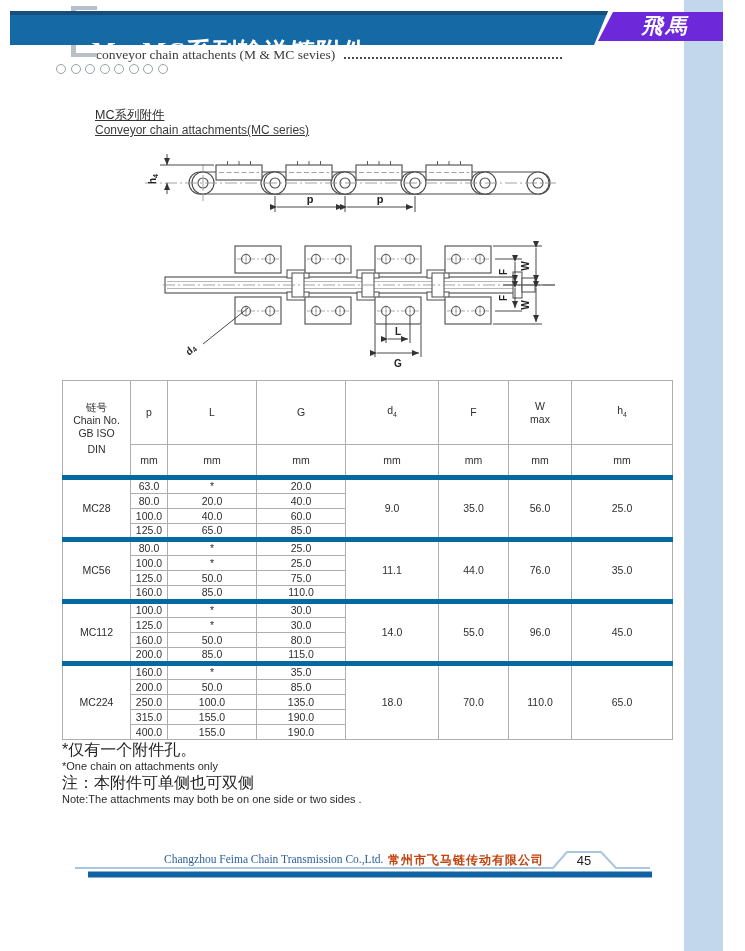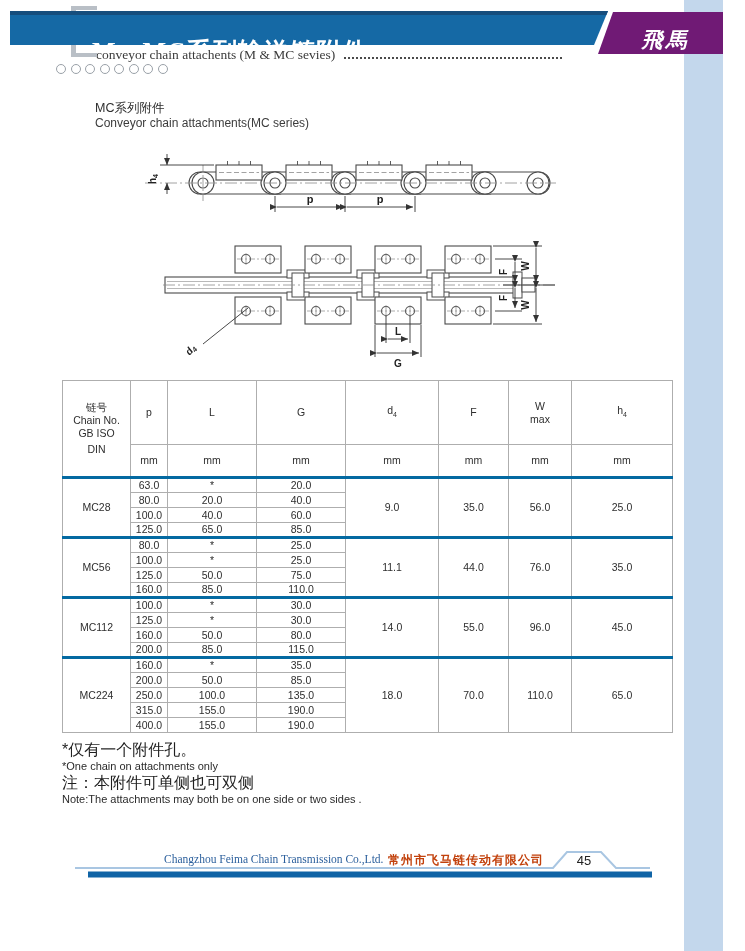--- a/index.html
+++ b/index.html
@@ -11,49 +11,49 @@
   .side-band { position:absolute; left:684px; top:0; width:39px; height:951px; background:#c3d7ec; z-index:1; }
 
   
   .bracket { position:absolute; left:71px; top:6px; width:26px; height:51px;
              border-left:5px solid #b9bfc6; border-top:4px solid #b9bfc6; border-bottom:4px solid #b9bfc6; z-index:2; }
   .banner { position:absolute; left:10px; top:11px; width:598px; height:34px; background:#1569a5;
             clip-path:polygon(0 0,100% 0,calc(100% - 14px) 100%,0 100%); z-index:3; }
   .banner .top-stripe { position:absolute; left:0; top:0; width:100%; height:4px; background:#164e7d; }
   .banner .title { position:absolute; left:82px; top:24px; color:#fff; font-size:25px; font-weight:bold;
                    font-family:"Liberation Serif","DejaVu Serif",serif; letter-spacing:1px; white-space:nowrap;text-align:center; }
-  .logo-band { position:absolute; left:598px; top:12px; width:125px; height:42px; background:#701a75;
-               clip-path:polygon(15px 0,100% 0,100% 100%,0 100%); z-index:4; display:flex; align-items:flex-end; justify-content:center; }
+  .logo-band { position:absolute; left:598px; top:12px; width:125px; height:29px; background:#6d28d9;
+               clip-path:polygon(15px 0,100% 0,100% 100%,0 100%); z-index:4; display:flex; align-items:flex-start; justify-content:center; }
   .logo-band .logo { color:#fff; font-size:21px; font-weight:bold; font-style:italic;
                      font-family:"DejaVu Serif","Liberation Serif",serif; letter-spacing:3px; padding-left:10px; }
   .subtitle-row { position:absolute; left:96px; top:47px; width:460px; white-space:nowrap;
                   font-family:"Liberation Serif","DejaVu Serif",serif; font-size:13.5px; color:#3a3a3a; }
   .subtitle-row .leader { display:inline-block; width:218px; height:9px; margin-left:9px;
                           border-bottom:2px dotted #4a4a4a; }
   .circles { position:absolute; left:56px; top:64px; display:flex; gap:4.5px; }
   .circles span { width:10px; height:10px; border:1.5px solid #9aa1a8; border-radius:50%; display:inline-block; background:#fff; }
 
   
-  .section-title { position:absolute; left:95px; top:101px; line-height:15px; }
+  .section-title { position:absolute; left:95px; top:108px; line-height:15px;text-decoration:underline; }
   .section-title .zh { font-size:12.5px; color:#2e2e2e; }
   .section-title .en { font-size:12px; color:#3c3c3c; }
 
   
   .dwg1 { position:absolute; left:140px; top:145px; }
   .dwg2 { position:absolute; left:163px; top:226px; }
   svg text { font-family:"Liberation Sans","DejaVu Sans",sans-serif; fill:#222; }
 
   
   .spec-table { position:absolute; left:62px; top:380px; border-collapse:collapse; table-layout:fixed;
                 width:610px; font-size:10.5px; color:#2e2e2e; }
   .spec-table td { border:1px solid #aeaeae; text-align:center; vertical-align:middle; padding:0; height:15px; line-height:13px; }
   .spec-table { border:1px solid #5a5a5a; }
   .spec-table tr.hdr-top td { height:64px; }
   .spec-table tr.hdr-units td { height:33px; }
-  .spec-table tr.g-top td { border-top:3px solid #0369a1; }
+  .spec-table tr.g-top td { border-top:5px solid #0369a1; }
   .spec-table td.chain-hd { line-height:13px; }
   .spec-table td.chain-hd .din { margin-top:3px; }
   .spec-table sub { font-size:7px; }
 
   
   .notes { position:absolute; left:62px; top:741px; }
   .notes .zh { font-size:16px; color:#1f1f1f; line-height:17px; }
   .notes .en { font-size:11px; color:#2b2b2b; line-height:16px; }
 
   

